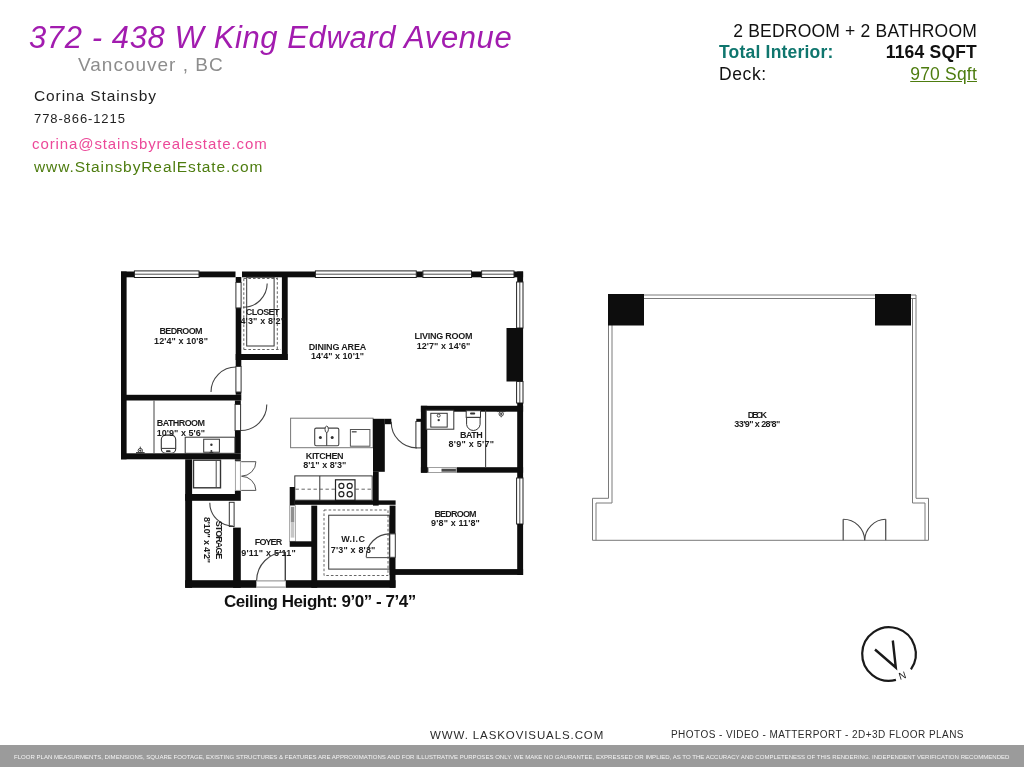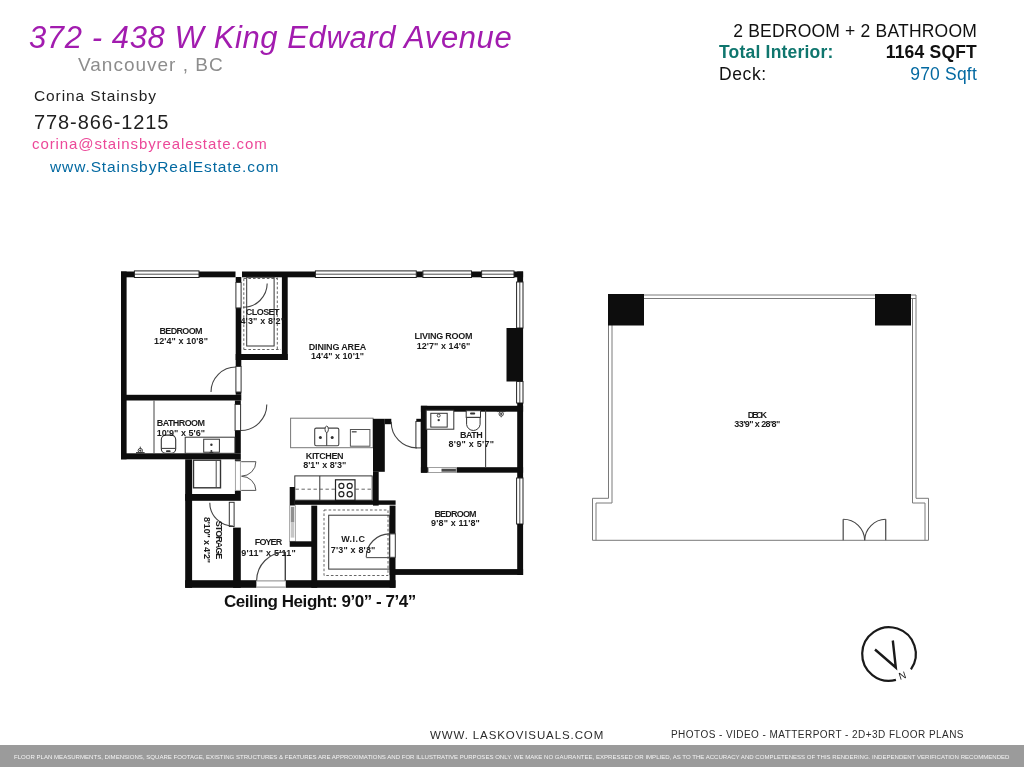--- a/index.html
+++ b/index.html
@@ -9,35 +9,35 @@
 </style>
 </head>
 <body>
 
 <div class="abs" style="left:29px;top:22px;font-size:31px;color:#a21caf;letter-spacing:0.6px;font-style:italic;">372 - 438 W King Edward Avenue</div>
 
 <div class="abs" style="left:30px;top:55px;font-size:19px;color:#8d8d8d;letter-spacing:1px;margin-left:48px;">Vancouver , BC</div>
 
 <div class="abs" style="left:34px;top:88px;font-size:15.5px;color:#1f1f1f;letter-spacing:0.9px;">Corina Stainsby</div>
 
-<div class="abs" style="left:34px;top:111.5px;font-size:20px;color:#1f1f1f;letter-spacing:0.9px;">778-866-1215</div>
+<div class="abs" style="left:34px;top:111.5px;font-size:13px;color:#1f1f1f;letter-spacing:0.9px;">778-866-1215</div>
 
 <div class="abs" style="left:32px;top:135.5px;font-size:15px;color:#ec4899;letter-spacing:0.9px;">corina@stainsbyrealestate.com</div>
 
-<div class="abs" style="left:34px;top:159px;font-size:15.5px;color:#0369a1;letter-spacing:0.9px;margin-left:16px;">www.StainsbyRealEstate.com</div>
+<div class="abs" style="left:34px;top:159px;font-size:15.5px;color:#4d7c0f;letter-spacing:0.9px;">www.StainsbyRealEstate.com</div>
 
 <div class="abs" id="sum1" style="right:47px;top:22.5px;font-size:17.5px;color:#111;letter-spacing:0.2px;">2 BEDROOM + 2 BATHROOM</div>
 
 <div class="abs" style="left:719px;top:44px;font-size:17.5px;color:#0f766e;font-weight:bold;letter-spacing:0.2px;">Total Interior:</div>
 
 <div class="abs" style="right:47px;top:44px;font-size:17.5px;color:#111;font-weight:bold;letter-spacing:0.2px;">1164 SQFT</div>
 
 <div class="abs" style="left:719px;top:66px;font-size:17.5px;color:#111;letter-spacing:0.6px;">Deck:</div>
 
-<div class="abs" style="right:47px;top:66px;font-size:17.5px;color:#0369a1;letter-spacing:0.2px;">970 Sqft</div>
+<div class="abs" style="right:47px;top:66px;font-size:17.5px;color:#4d7c0f;letter-spacing:0.2px;text-decoration:underline;">970 Sqft</div>
 
 <div class="abs" style="left:186px;top:592.5px;font-size:17px;color:#111;font-weight:bold;letter-spacing:-0.45px;margin-left:38px;">Ceiling Height: 9’0” - 7’4”</div>
 
 <div class="abs" style="left:430px;top:730px;font-size:11.5px;color:#2b2b2b;letter-spacing:0.9px;">WWW. LASKOVISUALS.COM</div>
 
 <div class="abs" style="left:671px;top:730px;font-size:10px;color:#2b2b2b;letter-spacing:0.45px;">PHOTOS - VIDEO - MATTERPORT - 2D+3D FLOOR PLANS</div>
 
 <div class="abs" style="left:0;top:745px;width:1024px;height:22px;background:#9b9b9b;"></div>
 
 <div class="abs" style="left:14px;top:754px;font-size:9px;color:#f4f4f4;letter-spacing:0px;transform:scale(0.673);transform-origin:0 0;">FLOOR PLAN MEASURMENTS, DIMENSIONS, SQUARE FOOTAGE, EXISTING STRUCTURES &amp; FEATURES ARE APPROXIMATIONS AND FOR ILLUSTRATIVE PURPOSES ONLY. WE MAKE NO GAURANTEE, EXPRESSED OR IMPLIED, AS TO THE ACCURACY AND COMPLETENESS OF THIS RENDERING. INDEPENDENT VERIFICATION RECOMMENDED</div>

